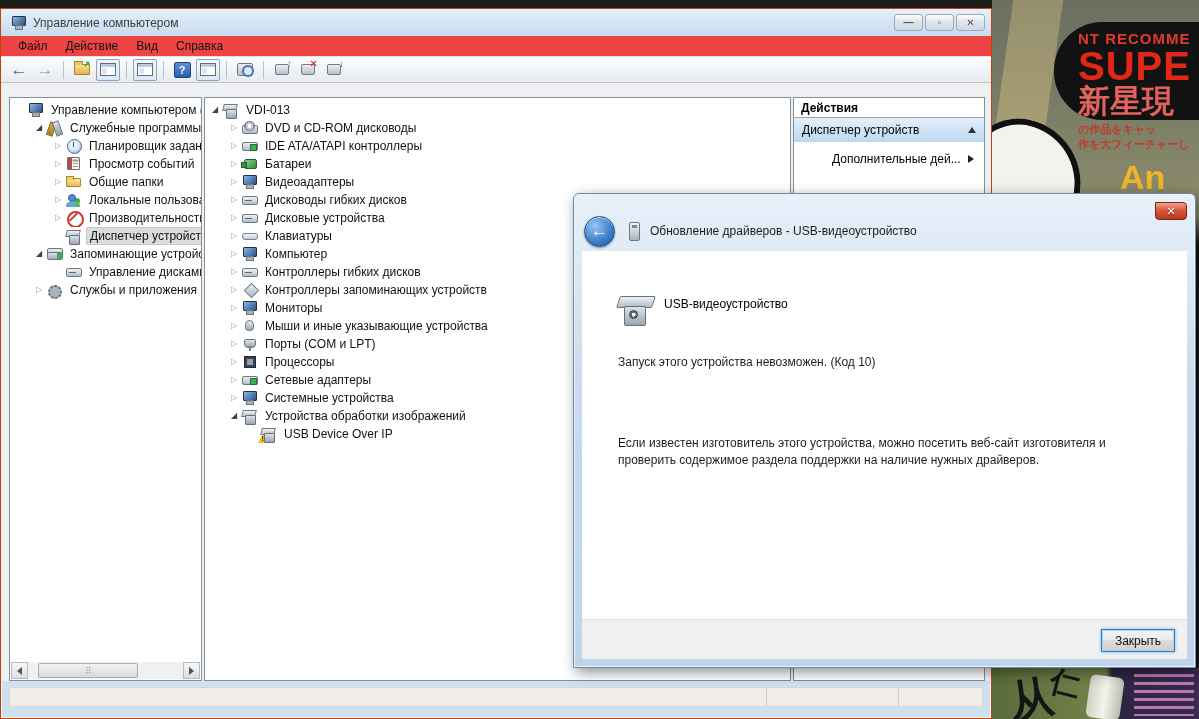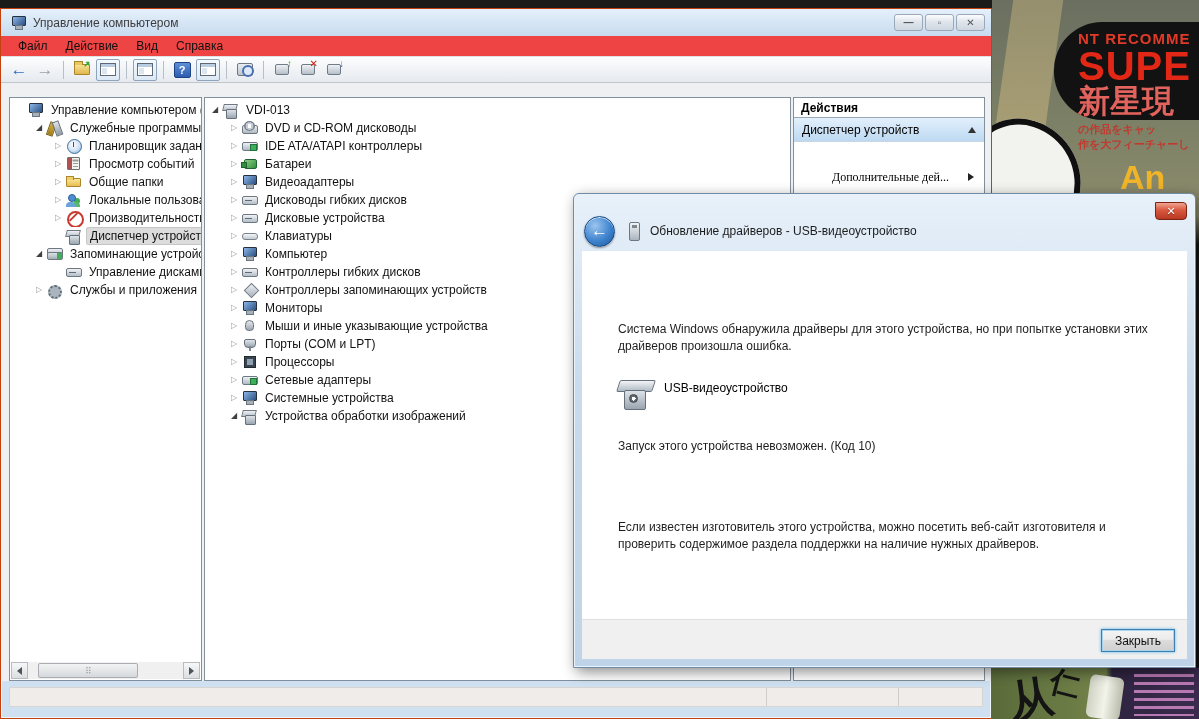--- a/index.html
+++ b/index.html
@@ -98,21 +98,21 @@
   .ic-storage::before { content:""; position:absolute; left:0; right:0; top:1px; height:6px; background:linear-gradient(180deg,#eef1f4,#b4bec8); border:1px solid #6e7883; border-radius:2px; }
   .ic-storage::after { content:""; position:absolute; left:0; right:0; bottom:1px; height:6px; background:linear-gradient(180deg,#dde2e7,#a3adb8); border:1px solid #6e7883; border-radius:2px; box-shadow:-9px -1px 0 -4px #3fae58 inset; }
   .ic-gear::before { content:""; position:absolute; left:1px; top:2px; width:10px; height:10px; border-radius:50%; background:#aab4be; border:2px dotted #5f6a75; }
   .warnflag { position:absolute; left:-3px; bottom:-2px; width:0; height:0; border-left:5px solid transparent; border-right:5px solid transparent; border-bottom:9px solid #f2c21a; }
   .warnflag::after { content:"!"; position:absolute; left:-1.5px; top:1px; font-size:7px; font-weight:bold; color:#222; }
 
   
   .act-header { height:20px; display:flex; align-items:center; padding-left:7px; font-weight:bold; border-bottom:1px solid #9aa7b4; background:#fff; }
   .act-group { height:24px; display:flex; align-items:center; padding:0 8px; background:linear-gradient(180deg,#e3f0fc,#bdd9f1); border-bottom:1px solid #c7d7e6; }
   .act-group .lbl { flex:1; }
-  .act-item { height:22px; display:flex; align-items:center; padding:0 10px 0 38px; margin-top:24px;font-family:Liberation Serif, serif; }
+  .act-item { height:22px; display:flex; align-items:center; padding:0 10px 0 38px; margin-top:6px; }
   .act-item .lbl { flex:1; }
   .tri-up { width:0; height:0; border-left:4px solid transparent; border-right:4px solid transparent; border-bottom:6px solid #333; }
   .tri-right { width:0; height:0; border-top:4px solid transparent; border-bottom:4px solid transparent; border-left:6px solid #222; }
 
   
   .hscroll { position:absolute; left:1px; right:1px; bottom:1px; height:17px; background:#f0f0f0; display:flex; align-items:center; }
   .sb-btn { width:17px; height:17px; background:linear-gradient(180deg,#f6f7f8,#dcdee1); border:1px solid #b8bcc0; display:flex; align-items:center; justify-content:center; }
   .sb-arrow-l { width:0;height:0;border-top:4px solid transparent;border-bottom:4px solid transparent;border-right:5px solid #4f5459; }
   .sb-arrow-r { width:0;height:0;border-top:4px solid transparent;border-bottom:4px solid transparent;border-left:5px solid #4f5459; }
   .sb-thumb { width:100px; height:15px; margin-left:10px; background:linear-gradient(180deg,#f2f3f4,#d6d9dc); border:1px solid #a9adb2; border-radius:2px; position:relative; }
@@ -385,20 +385,27 @@
           <div class="trow" style="padding-left: 23px;">
             <span class="arrow">▷</span>
             <span class="ic ic-monitor"></span>
             <span class="tlabel">Системные устройства</span>
           </div>
           <div class="trow" style="padding-left: 23px;">
             <span class="arrow exp">◢</span>
             <span class="ic ic-scanner"></span>
             <span class="tlabel">Устройства обработки изображений</span>
           </div>
+          <div class="trow" style="padding-left: 42px;">
+            <span class="arrow"></span>
+            <span class="ic ic-scanner">
+              <span class="warnflag"></span>
+            </span>
+            <span class="tlabel">USB Device Over IP</span>
+          </div>
         </div>
     </div>
 
     <div class="pane pane-right">
       <div class="act-header">Действия</div>
       <div class="act-group">
         <span class="lbl">Диспетчер устройств</span>
         <span class="tri-up"></span>
       </div>
       <div class="act-item">
@@ -416,21 +423,20 @@
 </div>
 
 <div class="dialog">
   <div class="dlg-close">✕</div>
   <div class="dlg-head">
     <div class="back-btn">←</div>
     <div class="dlg-ico"></div>
     <div class="dlg-title">Обновление драйверов - USB-видеоустройство</div>
   </div>
   <div class="dlg-body">
-    <div class="dlg-p1">Система Windows обнаружила драйверы для этого устройства, но при попытке установки этих драйверов произошла ошибка.</div>
     <div class="dev-row">
       <div class="dev-ico">
           <span class="dev-lens"></span>
         </div>
       <div class="dev-name">USB-видеоустройство</div>
     </div>
     <div class="dlg-err">Запуск этого устройства невозможен. (Код 10)</div>
     <div class="dlg-info">Если известен изготовитель этого устройства, можно посетить веб-сайт изготовителя и проверить содержимое раздела поддержки на наличие нужных драйверов.</div>
   </div>
   <div class="dlg-footer">

